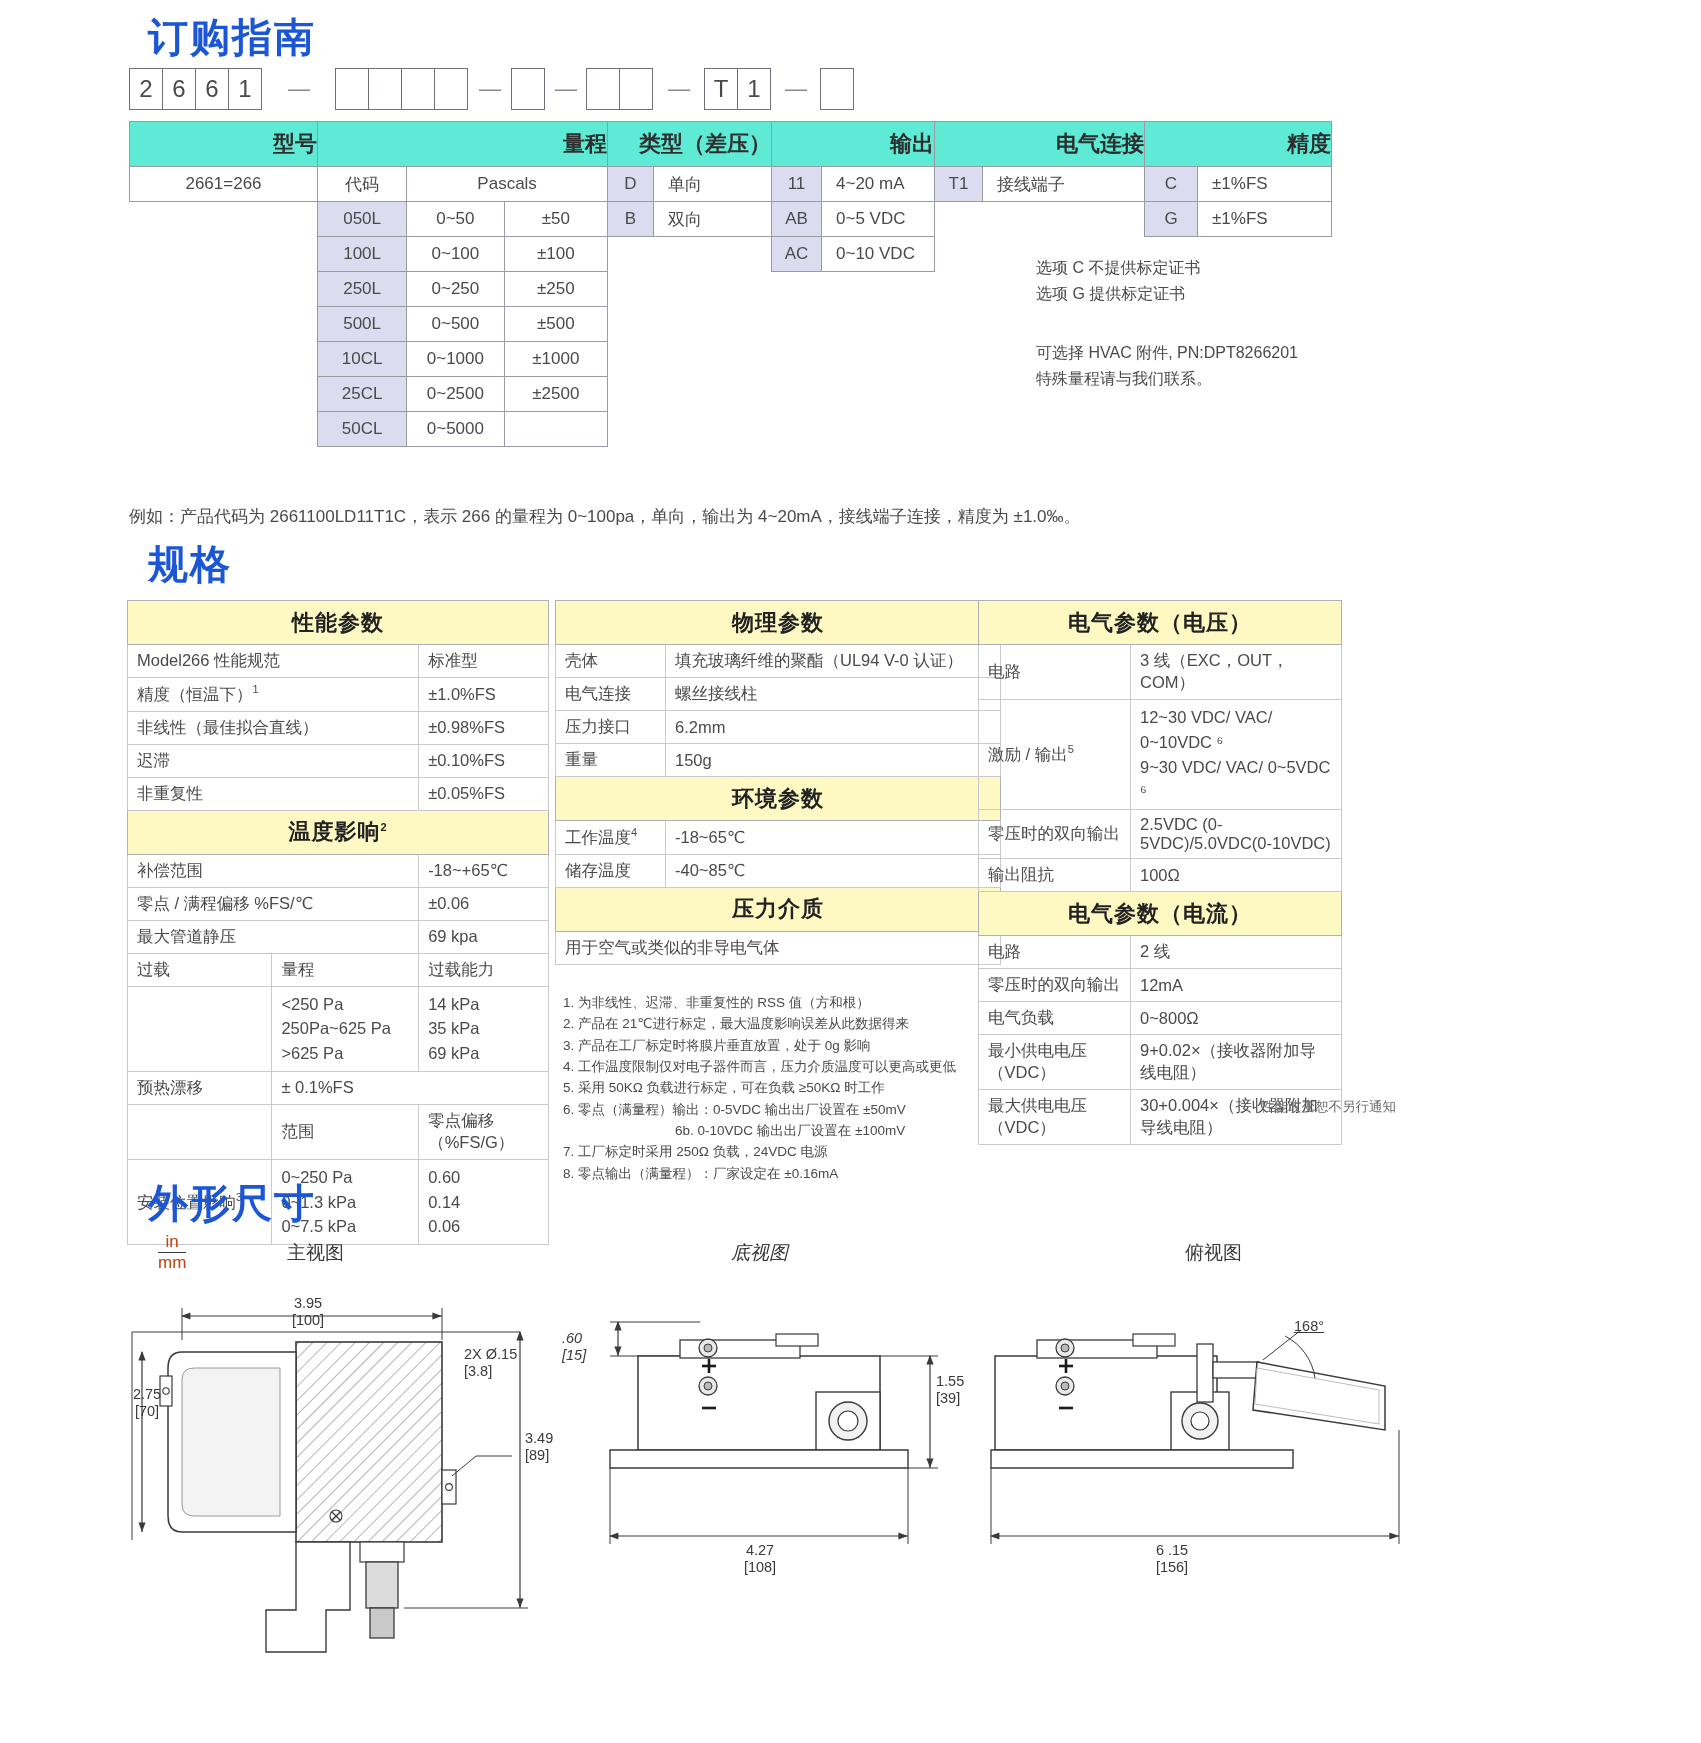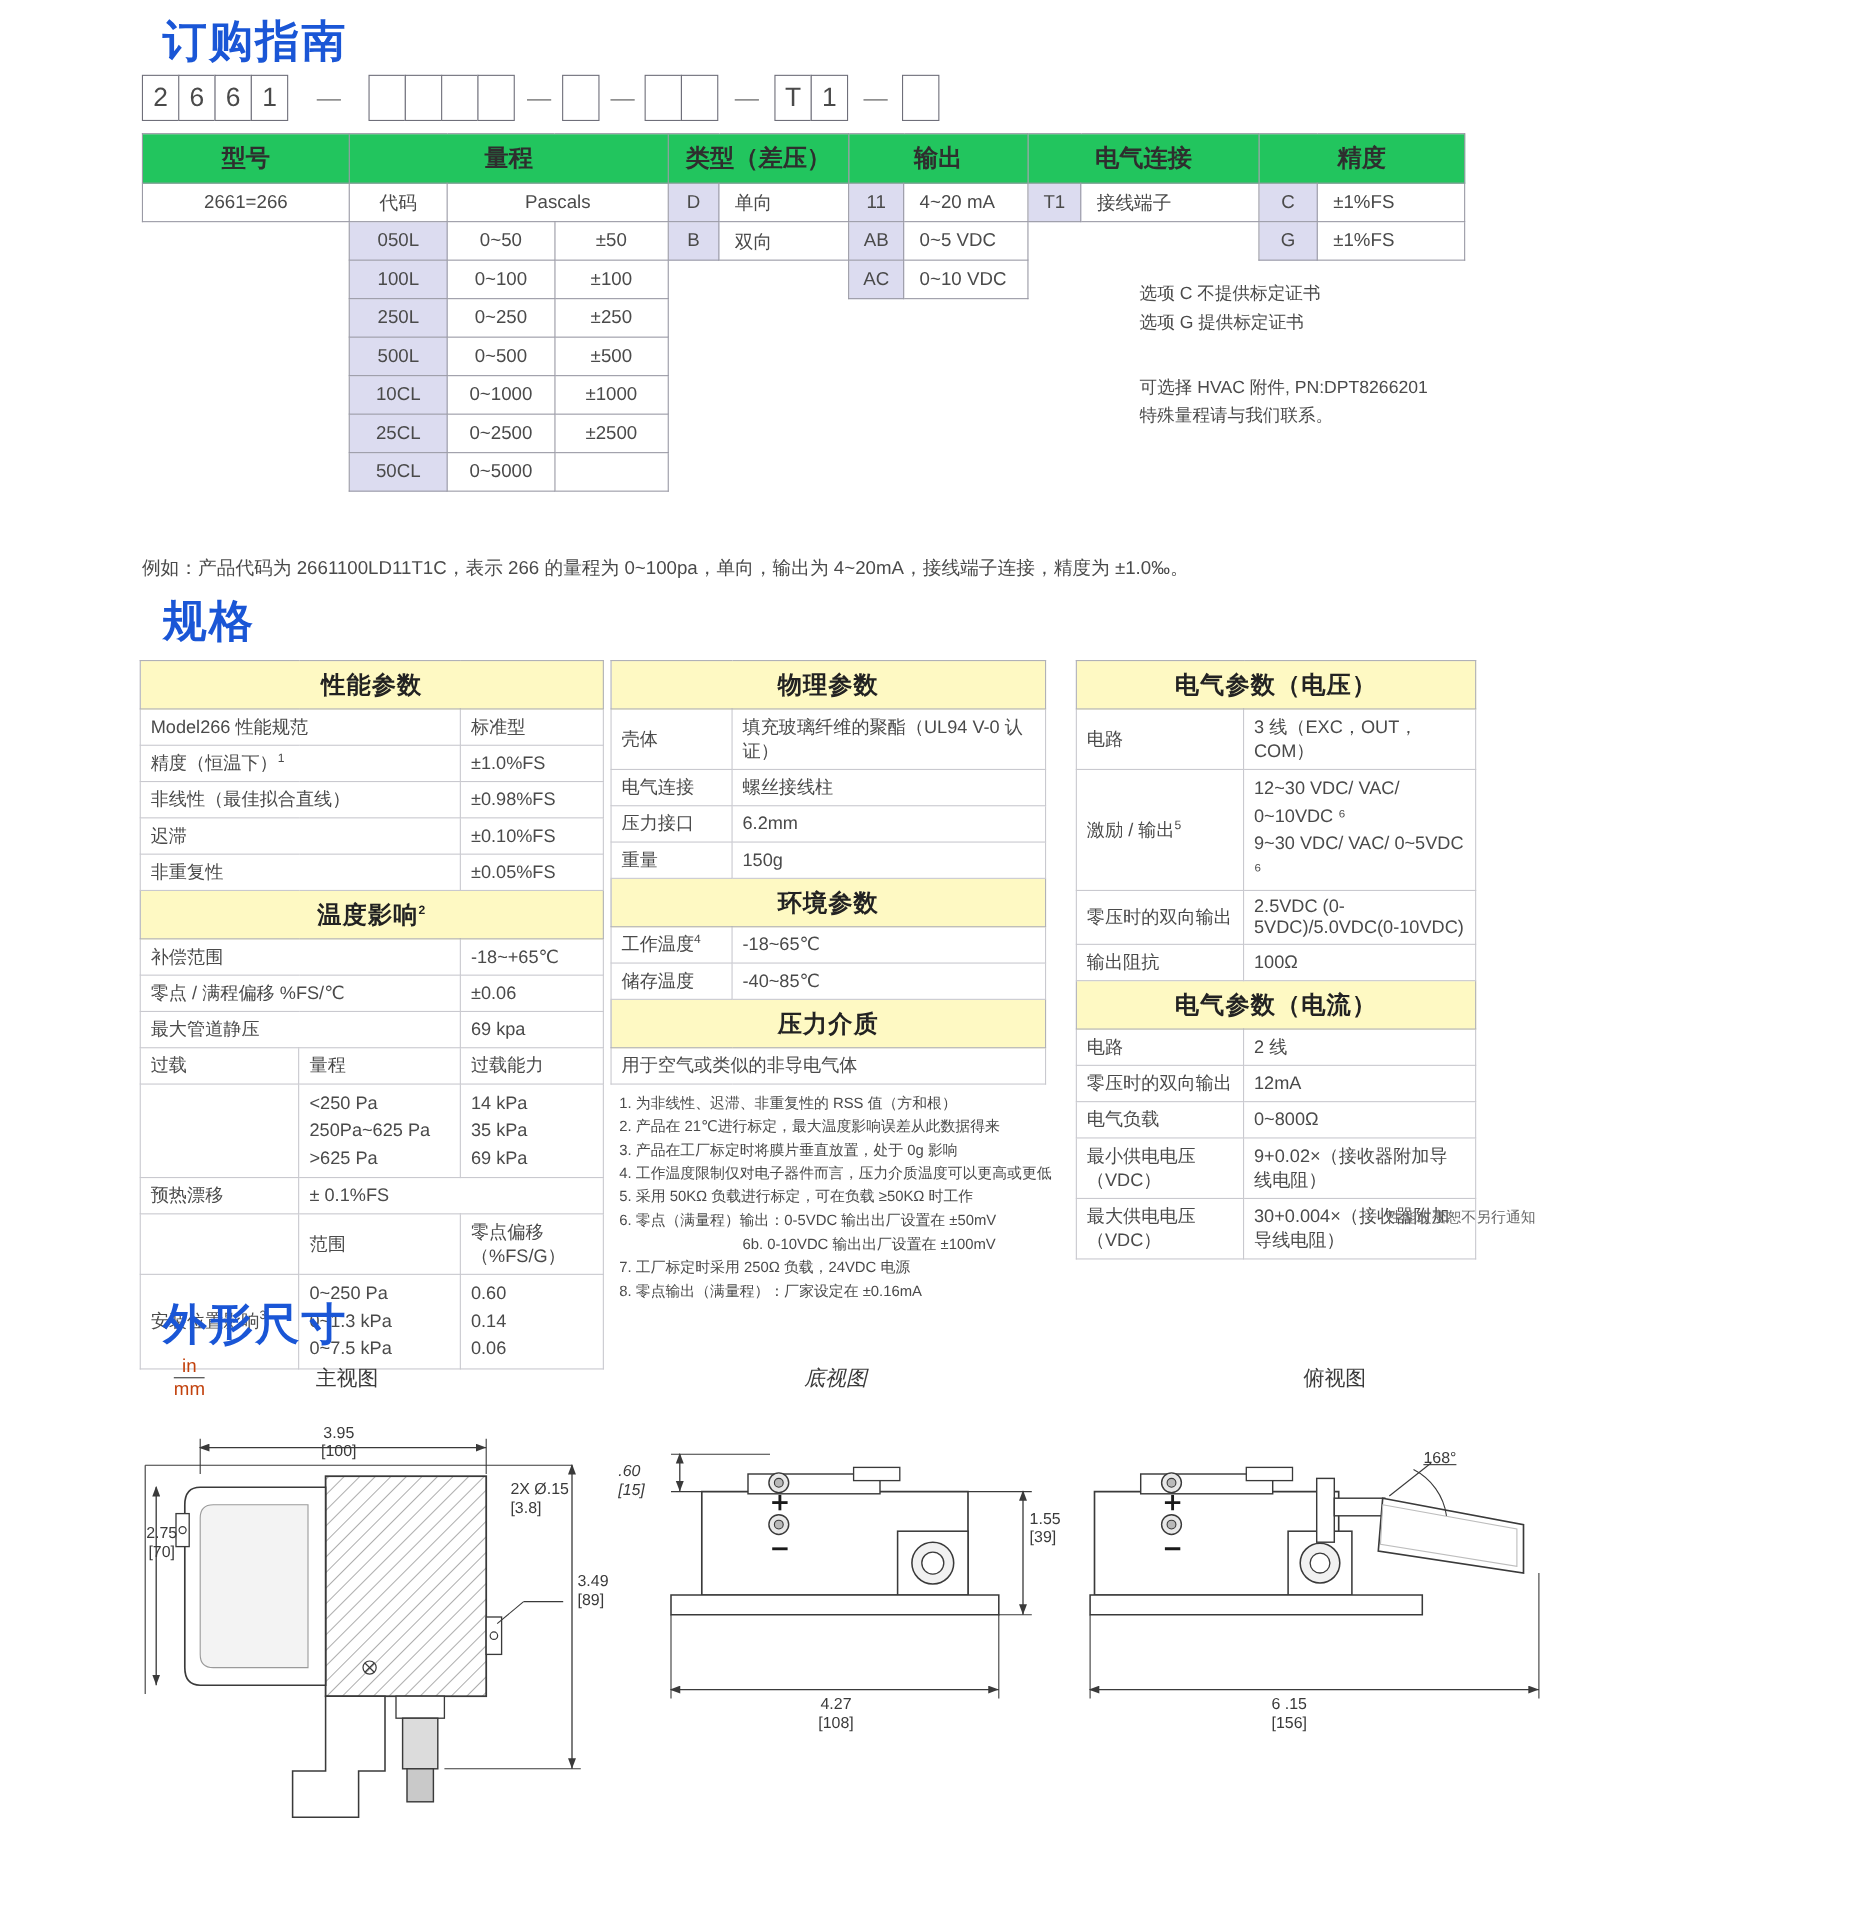--- a/index.html
+++ b/index.html
@@ -46,21 +46,21 @@
 
   
   table { border-collapse:collapse; }
   .ord {
     position:absolute; left:129px; top:121px;
     font-size:17px; color:#4a4a4a;
   }
   .ord td, .ord th { border:1px solid #9a9aa5; padding:0; }
   .ord .hd {
     font-weight:bold; font-size:22px; color:#2e2e2e;
-    text-align:center; height:45px; background:#22c55e;
+    text-align:right; height:45px; background:#5eead4;
   }
   .ord .c { text-align:center; }
   .ord .l { text-align:left; padding-left:14px; }
   .lav { background:#dcdcf0; }
   .cell { height:35px; }
   .nb { border:none !important; }
 
   
   .ord-note {
     position:absolute; font-size:16px; color:#4a4a4a; line-height:1.65;
@@ -70,21 +70,21 @@
 
   .example {
     position:absolute; left:129px; top:505px;
     font-size:17px; color:#4a4a4a;
   }
 
   
   .spec-wrap { position:absolute; left:127px; top:600px; width:1276px; }
   .spec-col { position:absolute; top:0; }
   #col-perf { left:0px;   width:422px; }
-  #col-mid  { left:428px; width:396px; }
+  #col-mid  { left:428px; width:446px; }
   #col-elec { left:851px; width:364px; }
 
   .st { width:100%; font-size:16.5px; color:#4a4a4a; }
   .st td { border:1px solid #c9c9cf; padding:5px 9px; vertical-align:middle; }
   .st .bandhd {
     background:#fef9c3; color:#222; font-weight:bold;
     font-size:22px; text-align:center; height:44px;
     border:1px solid #b0b1b8;
     letter-spacing:1px;
   }

